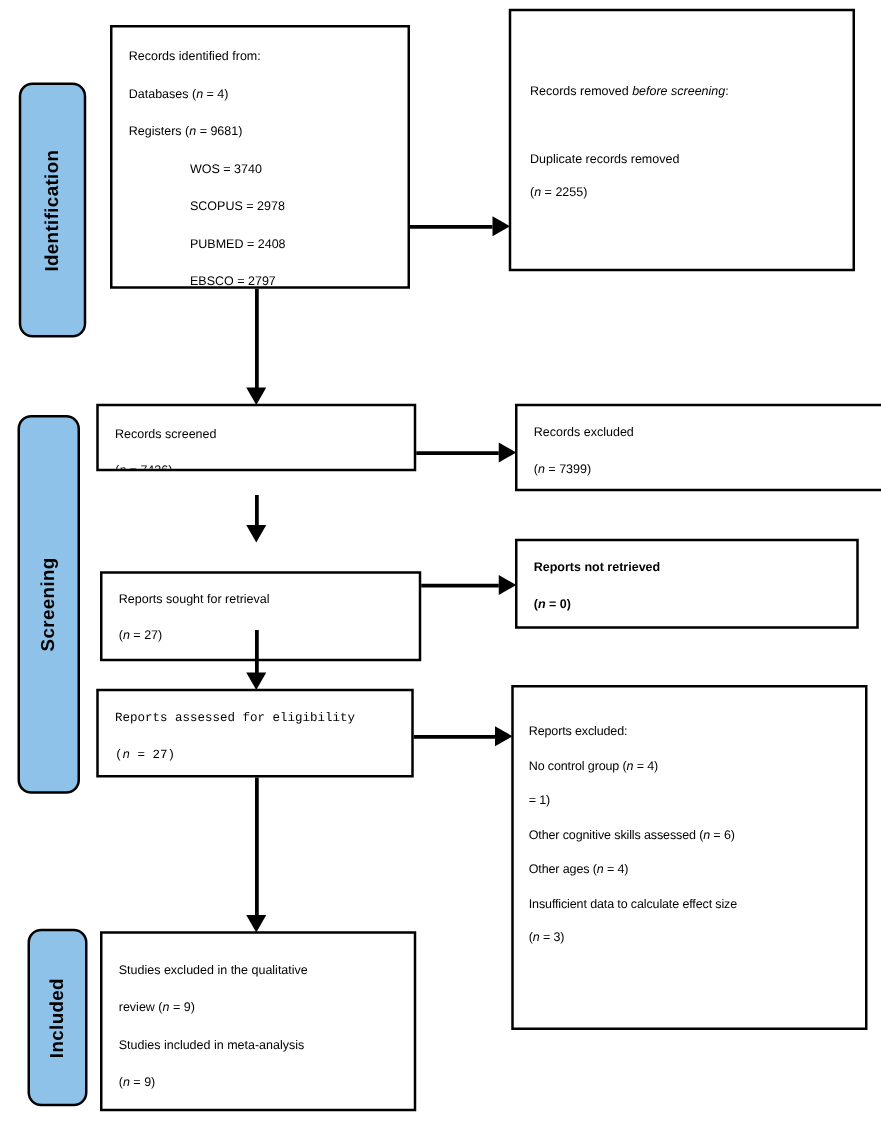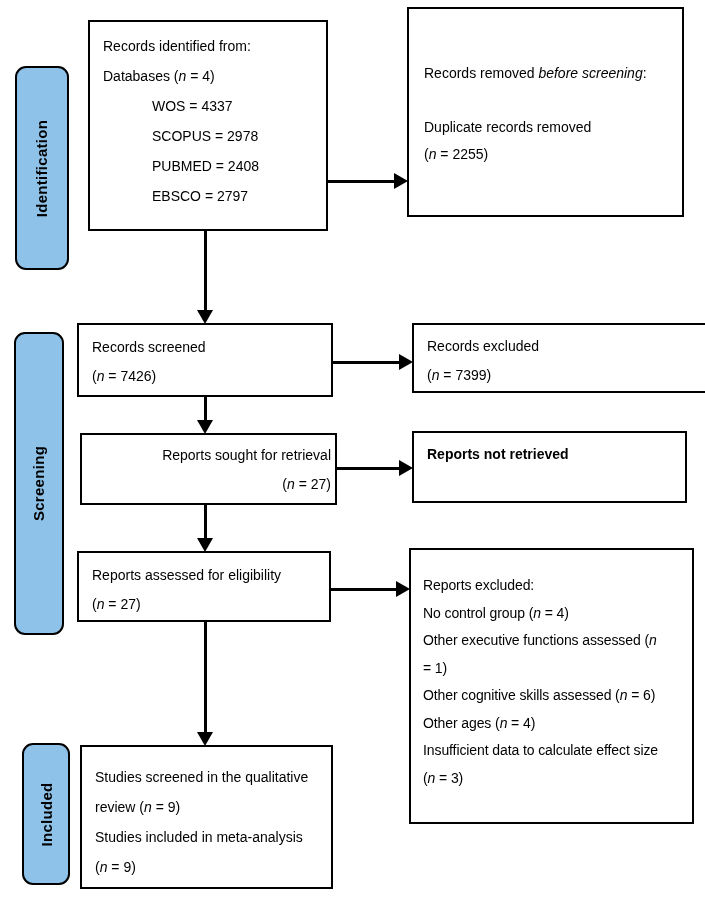--- a/index.html
+++ b/index.html
@@ -17,31 +17,31 @@
     transform:rotate(-90deg);white-space:nowrap;
     font-weight:bold;font-size:15px;letter-spacing:.3px;
   }
   #stage-identification{left:15px;top:66px;width:54px;height:204px;}
   #stage-screening{left:14px;top:332px;width:50px;height:303px;}
   #stage-included{left:22px;top:743px;width:48px;height:142px;}
 
   
   .box{
     position:absolute;background:#fff;border:2.5px solid #000;
-    box-sizing:border-box;font-size:14px;line-height:29px;overflow:hidden;
+    box-sizing:border-box;font-size:10px;line-height:29px;overflow:hidden;
   }
   .box .line{white-space:nowrap;}
   .box .line.indent{padding-left:49px;}
   #b-identified{left:88px;top:20px;width:240px;height:211px;line-height:30px;padding:9px 4px 0 13px;}
   #b-removed{left:407px;top:7px;width:277px;height:210px;line-height:27px;padding:51px 8px 0 15px;}
-  #b-screened{left:77px;top:323px;width:256px;height:74px;padding:8px 4px 0 13px;}
+  #b-screened{left:77px;top:323px;width:256px;height:54px;padding:8px 4px 0 13px;}
   #b-r-excluded1{left:412px;top:323px;width:307px;height:70px;padding:7px 4px 0 13px;}
-  #b-sought{left:80px;top:433px;width:257px;height:72px;padding:6px 4px 0 13px;text-align:right;}
+  #b-sought{left:80px;top:457px;width:257px;height:72px;padding:6px 4px 0 13px;}
   #b-not-retrieved{left:412px;top:431px;width:275px;height:72px;padding:7px 4px 16px 13px;font-weight:bold;}
-  #b-assessed{left:77px;top:551px;width:254px;height:71px;padding:8px 4px 0 13px;}
+  #b-assessed{left:77px;top:551px;width:254px;height:71px;padding:8px 4px 0 13px;font-family:Liberation Mono, monospace;}
   #b-r-excluded2{left:409px;top:548px;width:285px;height:276px;line-height:27.5px;padding:22px 5px 0 12px;letter-spacing:-0.1px;}
   #b-studies{left:80px;top:745px;width:253px;height:144px;line-height:30px;padding:15px 5px 0 13px;}
 
   
   .vline{position:absolute;width:2.5px;background:#000;}
   .hline{position:absolute;height:2.5px;background:#000;}
   .head-down{position:absolute;width:0;height:0;
     border-left:8px solid transparent;border-right:8px solid transparent;border-top:14px solid #000;}
   .head-right{position:absolute;width:0;height:0;
     border-top:8px solid transparent;border-bottom:8px solid transparent;border-left:14px solid #000;}
@@ -57,21 +57,22 @@
   <div class="stage" id="stage-screening">
     <span class="stage-text">Screening</span>
   </div>
   <div class="stage" id="stage-included">
     <span class="stage-text">Included</span>
   </div>
 
   <div class="box" id="b-identified">
       <div class="line">Records identified from:</div>
       <div class="line">Databases (<i>n</i> = 4)</div>
-      <div class="line indent">WOS = 4337</div>
+      <div class="line">Registers (<i>n</i> = 9681)</div>
+      <div class="line indent">WOS = 3740</div>
       <div class="line indent">SCOPUS = 2978</div>
       <div class="line indent">PUBMED = 2408</div>
       <div class="line indent">EBSCO = 2797</div>
     </div>
   <div class="box" id="b-removed">
       <div class="line">Records removed <i>before screening</i>:</div>
       <div class="line">&nbsp;</div>
       <div class="line">Duplicate records removed</div>
       <div class="line">(<i>n</i> = 2255)</div>
     </div>
@@ -82,37 +83,37 @@
   <div class="box" id="b-r-excluded1">
       <div class="line">Records excluded</div>
       <div class="line">(<i>n</i> = 7399)</div>
     </div>
   <div class="box" id="b-sought">
       <div class="line">Reports sought for retrieval</div>
       <div class="line">(<i>n</i> = 27)</div>
     </div>
   <div class="box" id="b-not-retrieved">
       <div class="line">Reports not retrieved</div>
+      <div class="line">(<i>n</i> = 0)</div>
     </div>
   <div class="box" id="b-assessed">
       <div class="line">Reports assessed for eligibility</div>
       <div class="line">(<i>n</i> = 27)</div>
     </div>
   <div class="box" id="b-r-excluded2">
       <div class="line">Reports excluded:</div>
       <div class="line">No control group (<i>n</i> = 4)</div>
-      <div class="line">Other executive functions assessed (<i>n</i></div>
       <div class="line">= 1)</div>
       <div class="line">Other cognitive skills assessed (<i>n</i> = 6)</div>
       <div class="line">Other ages (<i>n</i> = 4)</div>
       <div class="line">Insufficient data to calculate effect size</div>
       <div class="line">(<i>n</i> = 3)</div>
     </div>
   <div class="box" id="b-studies">
-      <div class="line">Studies screened in the qualitative</div>
+      <div class="line">Studies excluded in the qualitative</div>
       <div class="line">review (<i>n</i> = 9)</div>
       <div class="line">Studies included in meta-analysis</div>
       <div class="line">(<i>n</i> = 9)</div>
     </div>
 
   <div class="hline" style="left:328px;top:180px;width:66px;"></div>
   <div class="head-right" style="left:394px;top:173px;"></div>
 
   <div class="hline" style="left:333px;top:361px;width:66px;"></div>
   <div class="head-right" style="left:399px;top:354px;"></div>

